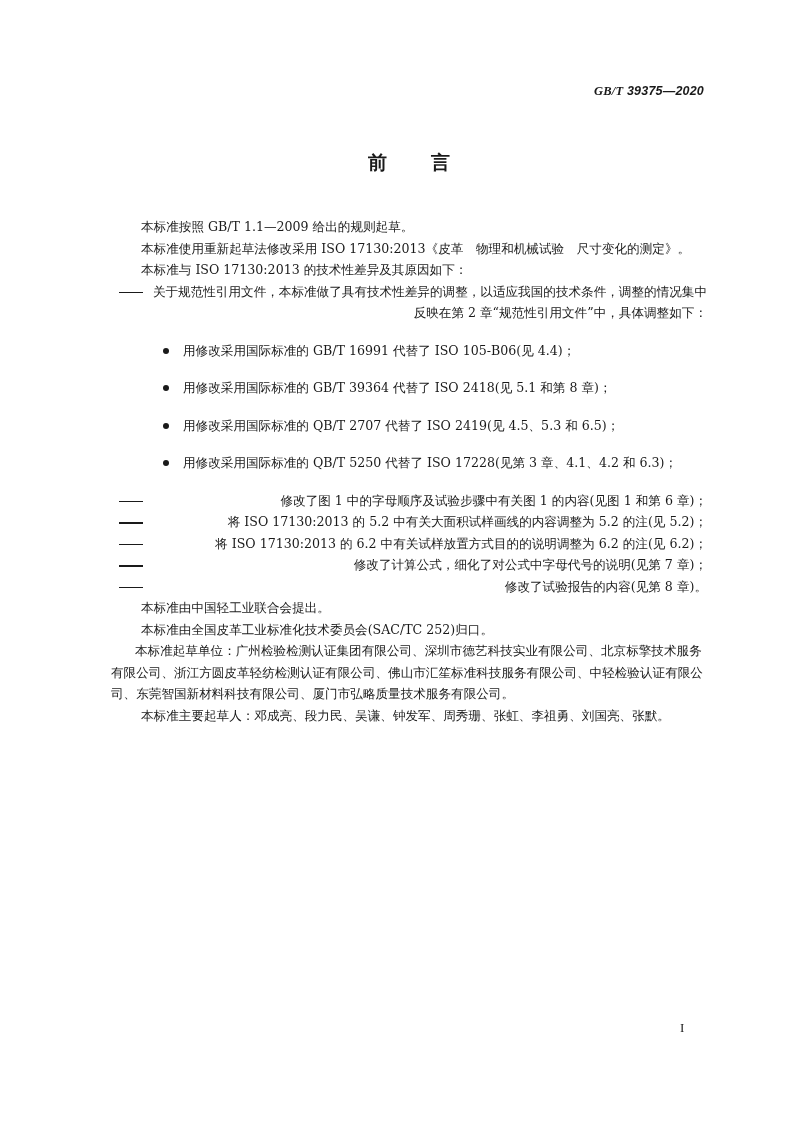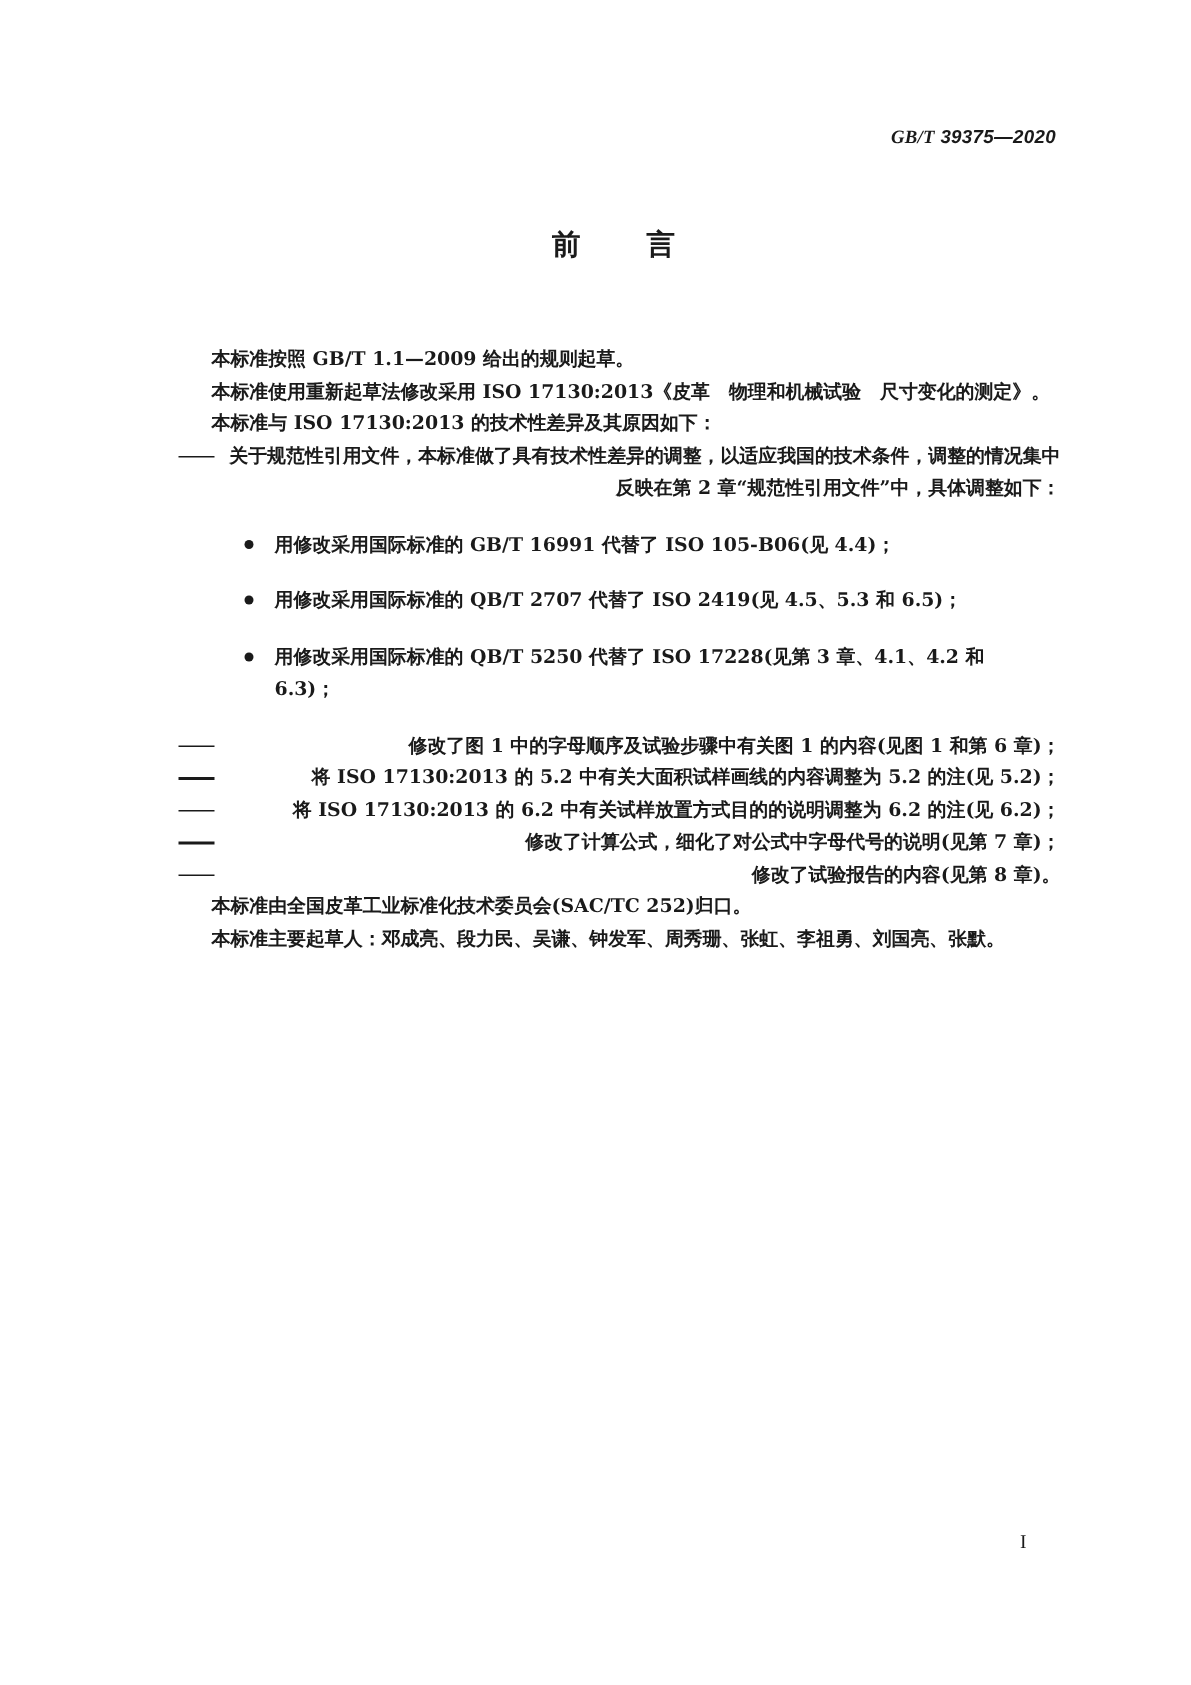--- a/index.html
+++ b/index.html
@@ -5,21 +5,21 @@
     html, body { margin: 0; padding: 0; background: #ffffff; }
     body { width: 794px; height: 1123px; position: relative; overflow: hidden;
       font-family: "DejaVu Serif", "Liberation Serif", serif; color: #1a1a1a; }
     .std-number { position: absolute; top: 84px; right: 90px; font-size: 12.5px; font-weight: bold;
       font-family: "Liberation Sans", "DejaVu Sans", sans-serif; letter-spacing: 0.2px; font-style: italic; }
     .std-number .gb { font-family: "Liberation Serif", serif; }
     .page-title { position: absolute; top: 150px; left: 12px; width: 794px; text-align: center;
       font-size: 19px; font-weight: bold; font-family: "DejaVu Sans", sans-serif; }
     .page-title span { display: inline-block; }
     .page-title .gap { width: 44px; }
-    .body { position: absolute; top: 228px; left: 117px; width: 590px; font-size: 12.6px; line-height: 21.5px; font-weight: bold; }
+    .body { position: absolute; top: 216px; left: 117px; width: 590px; font-size: 12.6px; line-height: 21.5px; }
     .p { text-indent: 24px; margin: 0; white-space: normal; }
     .dash-item { position: relative; padding-left: 26px; margin: 0; text-align: right; }
     .dash-item .dash { position: absolute; left: 0; top: 0; width: 26px; }
     .dash-item .dash::before { content: ""; position: absolute; left: 2px; top: 11px; width: 24px; height: 1.5px; background: #1a1a1a; }
     .bullet-item { position: relative; padding-left: 50px; margin: 16px; }
     .bullet-item .dot { position: absolute; left: 30px; top: 8px; width: 6px; height: 6px; border-radius: 50%; background: #1a1a1a; }
     .wrap-p { margin: 0; text-indent: 24px; margin-left: -6px; width: 602px; }
     .page-number { position: absolute; top: 1020px; left: 680px; font-size: 13px; font-family: "Liberation Serif", serif; }
   </style>
 </head>
@@ -42,20 +42,24 @@
   <div class="dash-item">
     <span class="dash"></span>
     <span>关于规范性引用文件，本标准做了具有技术性差异的调整，以适应我国的技术条件，调整的情况集中反映在第 2 章“规范性引用文件”中，具体调整如下：</span>
   </div>
   <div class="bullet-item">
     <span class="dot"></span>
     <span>用修改采用国际标准的 GB/T 16991 代替了 ISO 105-B06(见 4.4)；</span>
   </div>
   <div class="bullet-item">
     <span class="dot"></span>
+    <span>用修改采用国际标准的 GB/T 39364 代替了 ISO 2418(见 5.1 和第 8 章)；</span>
+  </div>
+  <div class="bullet-item">
+    <span class="dot"></span>
     <span>用修改采用国际标准的 QB/T 2707 代替了 ISO 2419(见 4.5、5.3 和 6.5)；</span>
   </div>
   <div class="bullet-item">
     <span class="dot"></span>
     <span>用修改采用国际标准的 QB/T 5250 代替了 ISO 17228(见第 3 章、4.1、4.2 和 6.3)；</span>
   </div>
 
   <div class="dash-item">
     <span class="dash"></span>
     <span>修改了图 1 中的字母顺序及试验步骤中有关图 1 的内容(见图 1 和第 6 章)；</span>
@@ -70,17 +74,19 @@
   </div>
   <div class="dash-item">
     <span class="dash"></span>
     <span>修改了计算公式，细化了对公式中字母代号的说明(见第 7 章)；</span>
   </div>
   <div class="dash-item">
     <span class="dash"></span>
     <span>修改了试验报告的内容(见第 8 章)。</span>
   </div>
 
+  <p class="p">本标准由中国轻工业联合会提出。</p>
   <p class="p">本标准由全国皮革工业标准化技术委员会(SAC/TC 252)归口。</p>
+  <p class="wrap-p">本标准起草单位：广州检验检测认证集团有限公司、深圳市德艺科技实业有限公司、北京标擎技术服务有限公司、浙江方圆皮革轻纺检测认证有限公司、佛山市汇笙标准科技服务有限公司、中轻检验认证有限公司、东莞智国新材料科技有限公司、厦门市弘略质量技术服务有限公司。</p>
   <p class="p">本标准主要起草人：邓成亮、段力民、吴谦、钟发军、周秀珊、张虹、李祖勇、刘国亮、张默。</p>
 </div>
 
 <div class="page-number">I</div>
 
 </body></html>

